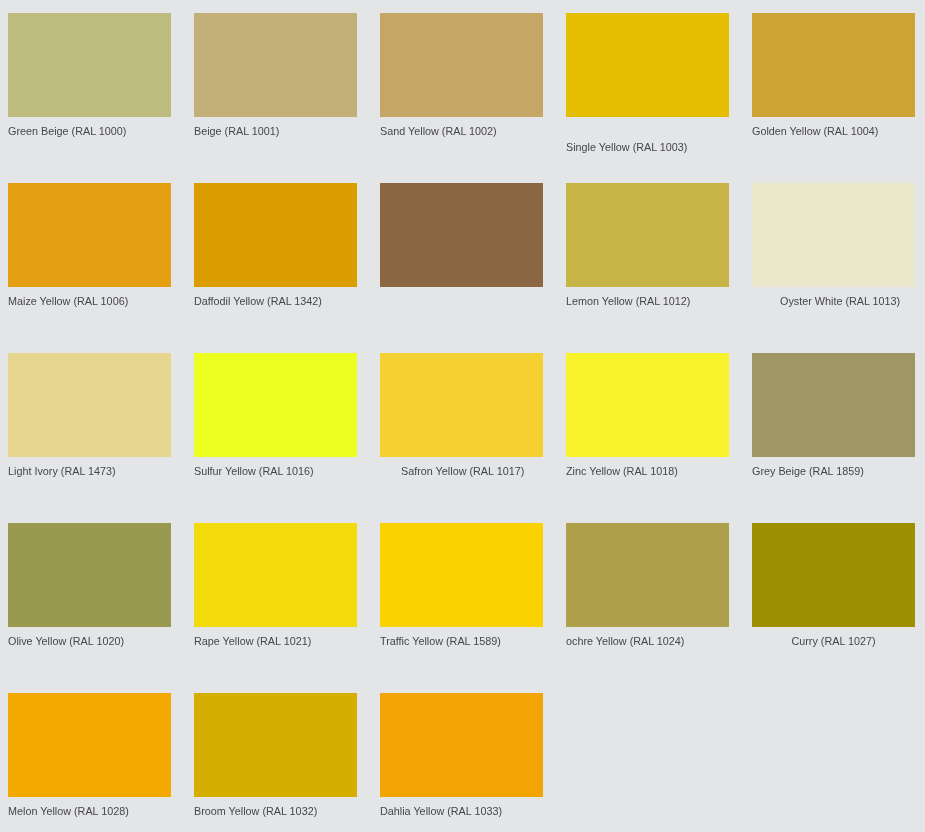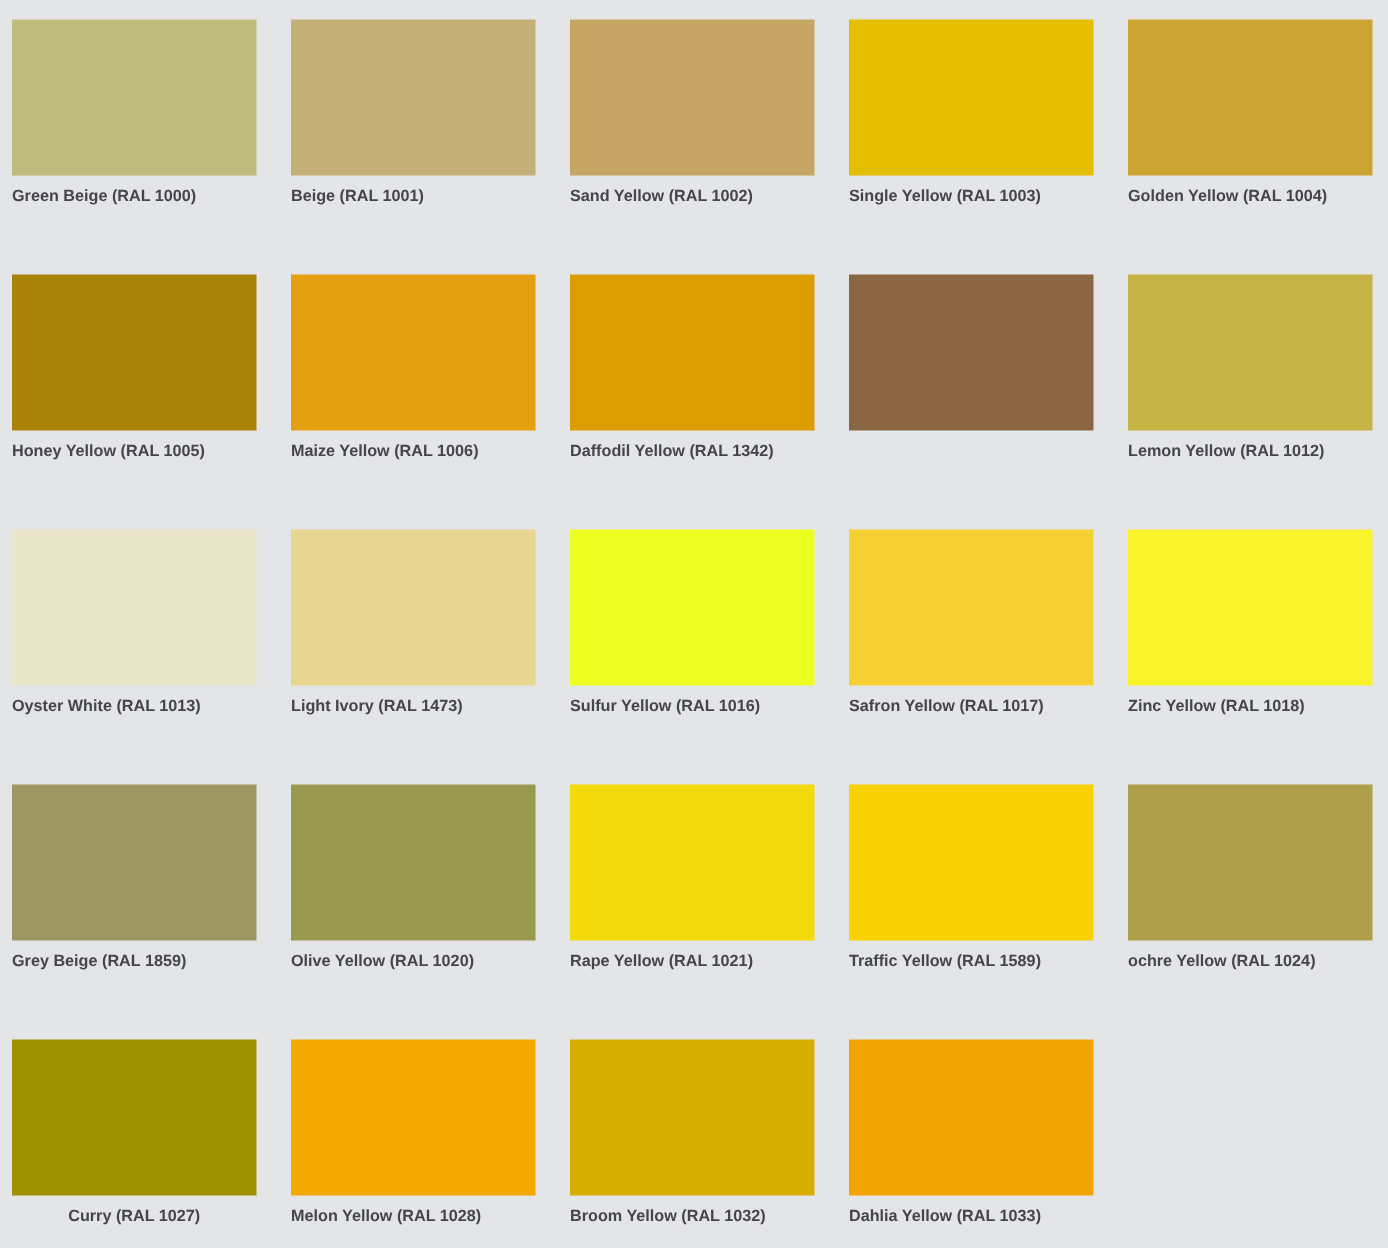--- a/index.html
+++ b/index.html
@@ -11,21 +11,20 @@
     width: 925px;
     height: 832px;
     overflow: hidden;
     background: #E4E5E7;
     font-family: "Liberation Sans", sans-serif;
     font-size: 10.8px;
   }
   .page {
     width: 925px;
     height: 832px;
-    font-weight: bold;
   }
   .swatch-grid {
     display: grid;
     grid-template-columns: repeat(5, 163px);
     column-gap: 23px;
     row-gap: 0;
     padding: 13px 0 0 8px;
     box-sizing: border-box;
   }
   .cell {
@@ -59,60 +58,56 @@
       <div class="cell">
         <div class="chip" style="background-color: rgb(194, 176, 120);"></div>
         <div class="label" style="color: rgb(69, 69, 79);">Beige (RAL 1001)</div>
       </div>
       <div class="cell">
         <div class="chip" style="background-color: rgb(198, 166, 100);"></div>
         <div class="label" style="color: rgb(69, 69, 79);">Sand Yellow (RAL 1002)</div>
       </div>
       <div class="cell">
         <div class="chip" style="background-color: rgb(229, 190, 1);"></div>
-        <div class="label" style="color: rgb(69, 69, 79);">Single Yellow (RAL 1003)</div>
+        <div class="label" style="color: rgb(69, 69, 79); margin-top: 16px;">Single Yellow (RAL 1003)</div>
       </div>
       <div class="cell">
         <div class="chip" style="background-color: rgb(205, 164, 52);"></div>
         <div class="label" style="color: rgb(69, 69, 79);">Golden Yellow (RAL 1004)</div>
-      </div>
-      <div class="cell">
-        <div class="chip" style="background-color: rgb(169, 131, 7);"></div>
-        <div class="label" style="color: rgb(69, 69, 79);">Honey Yellow (RAL 1005)</div>
       </div>
       <div class="cell">
         <div class="chip" style="background-color: rgb(228, 160, 16);"></div>
         <div class="label" style="color: rgb(69, 69, 79);">Maize Yellow (RAL 1006)</div>
       </div>
       <div class="cell">
         <div class="chip" style="background-color: rgb(220, 157, 0);"></div>
         <div class="label" style="color: rgb(69, 69, 79);">Daffodil Yellow (RAL 1342)</div>
       </div>
       <div class="cell">
         <div class="chip" style="background-color: rgb(138, 102, 66);"></div>
       </div>
       <div class="cell">
         <div class="chip" style="background-color: rgb(199, 180, 70);"></div>
         <div class="label" style="color: rgb(69, 69, 79);">Lemon Yellow (RAL 1012)</div>
       </div>
       <div class="cell">
         <div class="chip" style="background-color: rgb(234, 230, 202);"></div>
-        <div class="label" style="color: rgb(69, 69, 79);">Oyster White (RAL 1013)</div>
+        <div class="label" style="color: rgb(69, 69, 79); margin-left: 28px;">Oyster White (RAL 1013)</div>
       </div>
       <div class="cell">
         <div class="chip" style="background-color: rgb(230, 214, 144);"></div>
         <div class="label" style="color: rgb(69, 69, 79);">Light Ivory (RAL 1473)</div>
       </div>
       <div class="cell">
         <div class="chip" style="background-color: rgb(237, 255, 33);"></div>
         <div class="label" style="color: rgb(69, 69, 79);">Sulfur Yellow (RAL 1016)</div>
       </div>
       <div class="cell">
         <div class="chip" style="background-color: rgb(245, 208, 51);"></div>
-        <div class="label" style="color: rgb(69, 69, 79);">Safron Yellow (RAL 1017)</div>
+        <div class="label" style="color: rgb(69, 69, 79); margin-left: 21px;">Safron Yellow (RAL 1017)</div>
       </div>
       <div class="cell">
         <div class="chip" style="background-color: rgb(248, 243, 43);"></div>
         <div class="label" style="color: rgb(69, 69, 79);">Zinc Yellow (RAL 1018)</div>
       </div>
       <div class="cell">
         <div class="chip" style="background-color: rgb(158, 151, 100);"></div>
         <div class="label" style="color: rgb(69, 69, 79);">Grey Beige (RAL 1859)</div>
       </div>
       <div class="cell">

